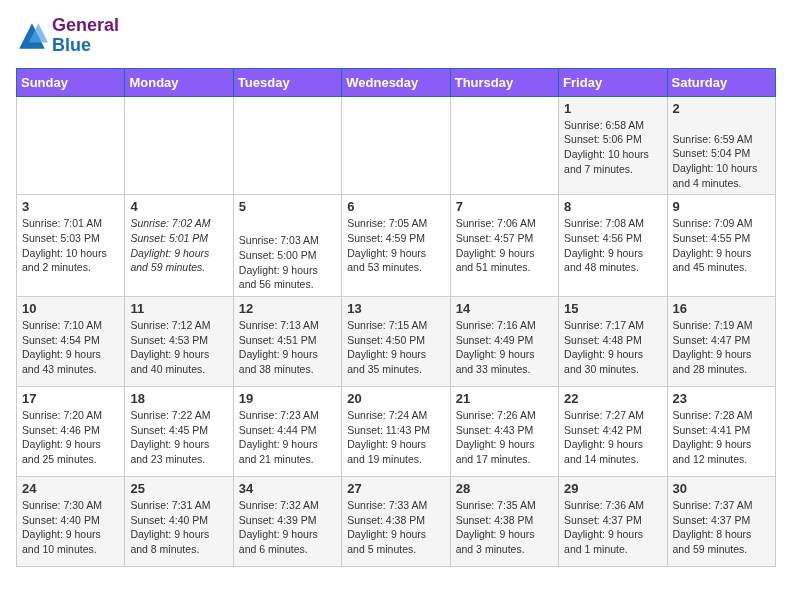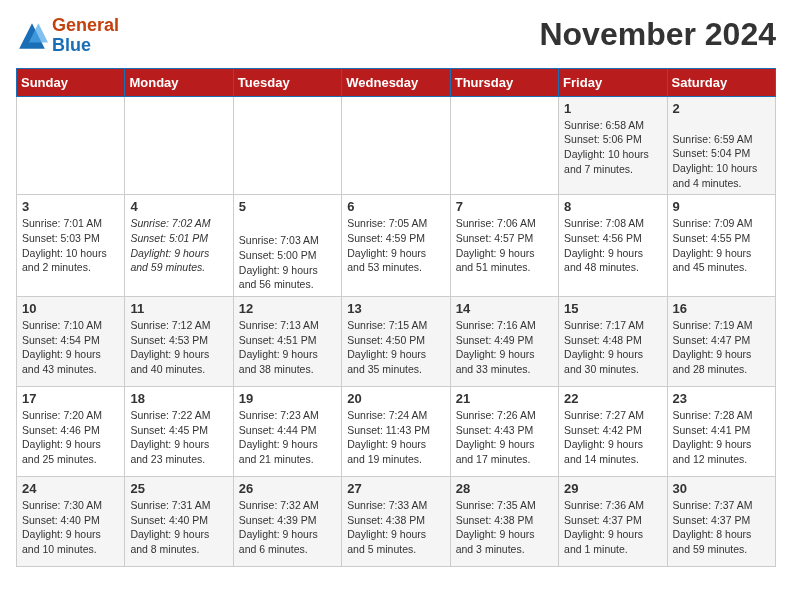--- a/index.html
+++ b/index.html
@@ -19,21 +19,21 @@
     .logo {
       display: flex;
       align-items: center;
       gap: 4px;
     }
     .logo-text {
       font-size: 18px;
       font-weight: bold;
       line-height: 1.1;
     }
-    .logo-general { color: #c2410c; }
+    .logo-general { color: #701a75; }
     .logo-blue { color: #1a6eb5; }
     .logo-icon {
       width: 32px;
       height: 32px;
     }
     .title-section {
       text-align: right;
     }
     .month-title {
       font-size: 32px;
@@ -43,21 +43,21 @@
     .location-subtitle {
       font-size: 16px;
       color: #555;
     }
     table {
       width: 100%;
       border-collapse: collapse;
       font-size: 11px;
     }
     thead tr {
-      background-color: #b91c1c;
+      background-color: #8b5cf6;
       color: #fff;
       border-radius: 9px;
     }
     thead th {
       padding: 6px 4px;
       text-align: left;
       font-size: 13px;
       font-weight: bold;
       border: 1px solid #1a6eb5;
     }
@@ -98,21 +98,20 @@
     <svg class="logo-icon" viewBox="0 0 40 40">
       <polygon points="20,4 36,36 4,36" fill="#1a6eb5"></polygon>
       <polygon points="28,4 40,28 16,28" fill="#4da6e8" opacity="0.7"></polygon>
     </svg>
     <div class="logo-text">
       <div class="logo-general">General</div>
       <div class="logo-blue">Blue</div>
     </div>
   </div>
   <div class="title-section">
-    <div class="month-title">November 2024</div>
   </div>
 </div>
 
 <table>
   <thead>
     <tr>
     <th>Sunday</th>
         <th>Monday</th>
         <th>Tuesday</th>
         <th>Wednesday</th>
@@ -280,21 +279,21 @@
 Sunset: 4:40 PM
 Daylight: 9 hours and 10 minutes.</div>
         </td>
         <td>
           <span class="day-num">25</span>
           <div class="day-info" style="white-space: pre-line;">Sunrise: 7:31 AM
 Sunset: 4:40 PM
 Daylight: 9 hours and 8 minutes.</div>
         </td>
         <td>
-          <span class="day-num">26</span>
+          <span class="day-num">34</span>
           <div class="day-info" style="white-space: pre-line;">Sunrise: 7:32 AM
 Sunset: 4:39 PM
 Daylight: 9 hours and 6 minutes.</div>
         </td>
         <td>
           <span class="day-num">27</span>
           <div class="day-info" style="white-space: pre-line;">Sunrise: 7:33 AM
 Sunset: 4:38 PM
 Daylight: 9 hours and 5 minutes.</div>
         </td>

